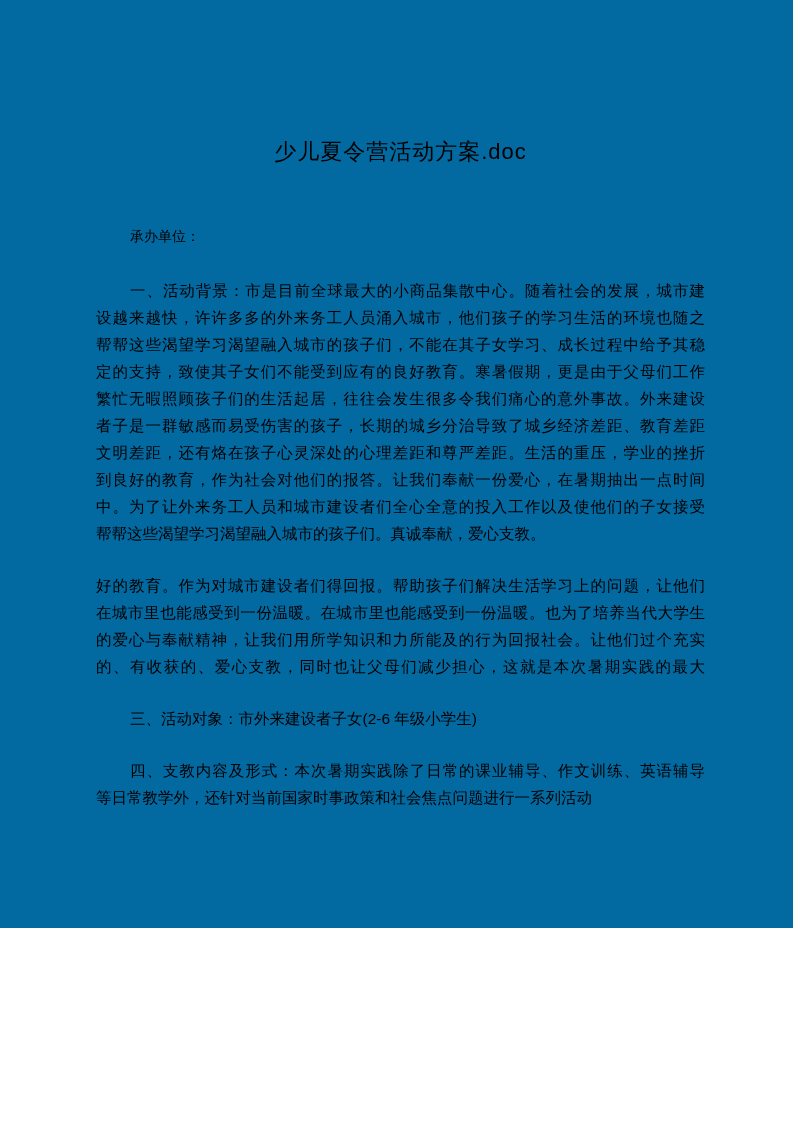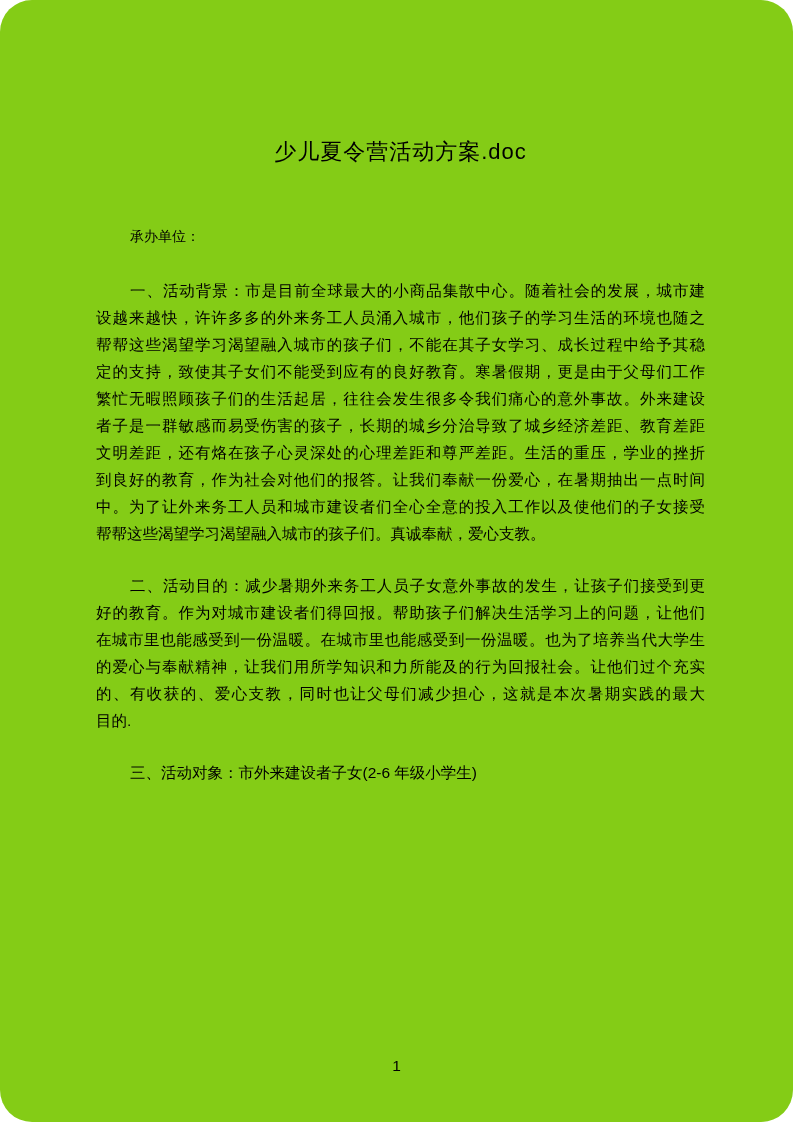--- a/index.html
+++ b/index.html
@@ -1,26 +1,25 @@
 <!DOCTYPE html>
 <html><head>
 <meta charset="utf-8">
 <style>
   * { margin: 0; padding: 0; box-sizing: border-box; }
   html, body { background: #ffffff; }
   .page {
     position: relative;
     width: 793px;
-    height: 1122px;
-    background: #84cc16;
+    height: 928px;
+    background: #0369a1;
     color: #000000;
     font-family: "Liberation Sans", "DejaVu Sans", sans-serif;
     padding-top: 136px;
     overflow: hidden;
-    border-radius: 32px;
   }
   .content {
     margin-left: 96px;
     width: 609px;
   }
   .doc-title {
     font-size: 22px;
     line-height: 32px;
     font-weight: 400;
     text-align: center;
@@ -74,27 +73,29 @@
           <div class="line">帮帮这些渴望学习渴望融入城市的孩子们，不能在其子女学习、成长过程中给予其稳</div>
           <div class="line">定的支持，致使其子女们不能受到应有的良好教育。寒暑假期，更是由于父母们工作</div>
           <div class="line">繁忙无暇照顾孩子们的生活起居，往往会发生很多令我们痛心的意外事故。外来建设</div>
           <div class="line">者子是一群敏感而易受伤害的孩子，长期的城乡分治导致了城乡经济差距、教育差距</div>
           <div class="line">文明差距，还有烙在孩子心灵深处的心理差距和尊严差距。生活的重压，学业的挫折</div>
           <div class="line">到良好的教育，作为社会对他们的报答。让我们奉献一份爱心，在暑期抽出一点时间</div>
           <div class="line">中。为了让外来务工人员和城市建设者们全心全意的投入工作以及使他们的子女接受</div>
           <div class="line last">帮帮这些渴望学习渴望融入城市的孩子们。真诚奉献，爱心支教。</div>
         </div>
         <div class="para gap">
-          <div class="line first">二、活动目的：减少暑期外来务工人员子女意外事故的发生，让孩子们接受到更</div>
           <div class="line">好的教育。作为对城市建设者们得回报。帮助孩子们解决生活学习上的问题，让他们</div>
           <div class="line">在城市里也能感受到一份温暖。在城市里也能感受到一份温暖。也为了培养当代大学生</div>
           <div class="line">的爱心与奉献精神，让我们用所学知识和力所能及的行为回报社会。让他们过个充实</div>
           <div class="line">的、有收获的、爱心支教，同时也让父母们减少担心，这就是本次暑期实践的最大</div>
-          <div class="line last">目的.</div>
         </div>
         <div class="para gap">
           <div class="line first last">三、活动对象：市外来建设者子女(2-6 年级小学生)</div>
+        </div>
+        <div class="para gap">
+          <div class="line first">四、支教内容及形式：本次暑期实践除了日常的课业辅导、作文训练、英语辅导</div>
+          <div class="line last">等日常教学外，还针对当前国家时事政策和社会焦点问题进行一系列活动</div>
         </div>
       </div>
   </div>
 
   <div class="page-footer">1</div>
 </div>
 
 </body></html>

